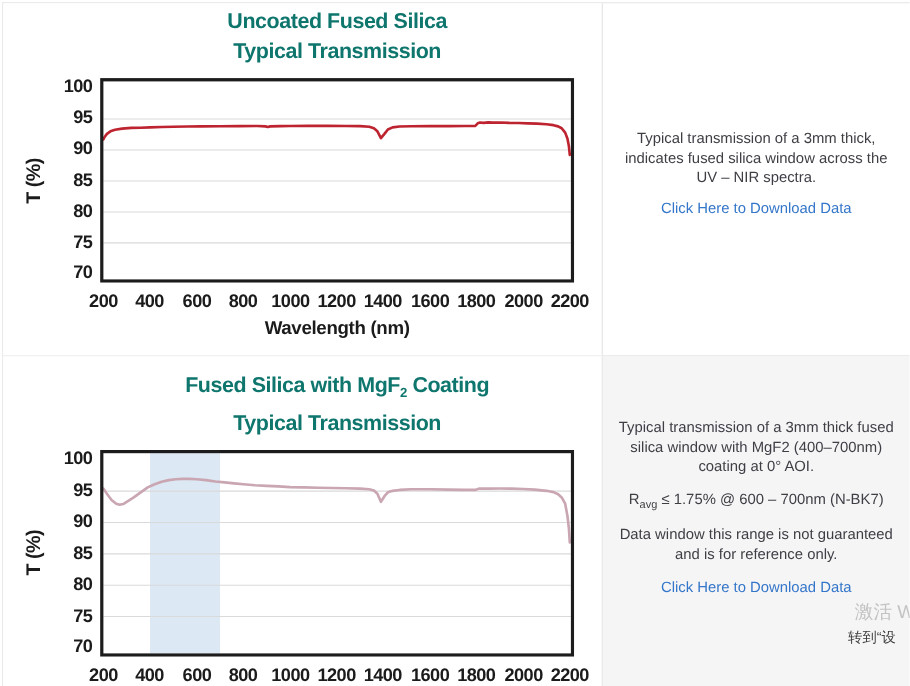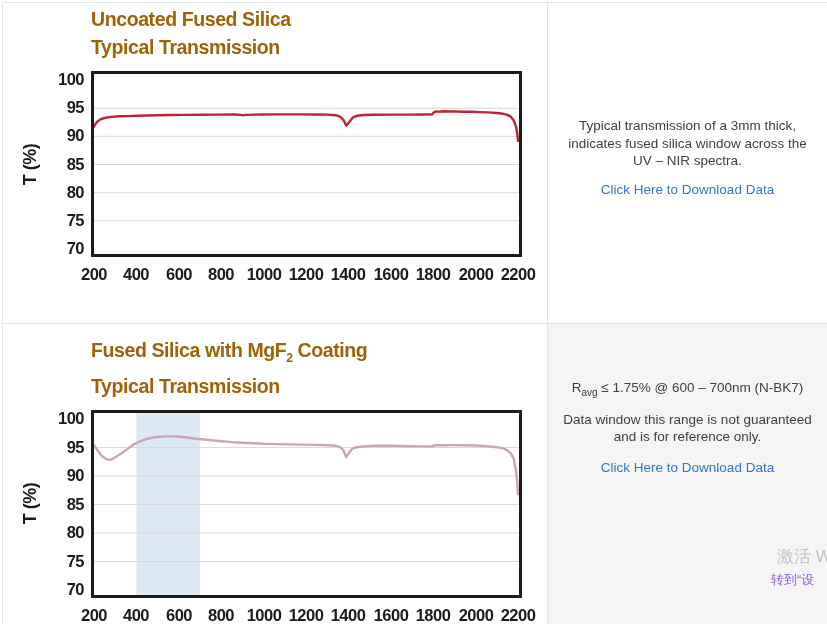--- a/index.html
+++ b/index.html
@@ -14,36 +14,36 @@
   .chart-cell{width:544px;border-right:1px solid #e3e3e3;background:#fff;overflow:hidden}
   .text-cell{flex:1;display:flex;flex-direction:column;align-items:center;text-align:center;color:#3e3e45}
   .text-cell.top-pad{padding-top:114px}
   .text-cell.gray{background:#f5f5f6;padding-top:56px}
   .desc{font-size:13.5px;line-height:17.5px;margin:0 14px 0 14px}
   .text-cell.gray .desc{margin-bottom:13px}
   .spec{font-size:13.5px;margin:0 14px 13px 14px}
   .spec sub{font-size:10px}
   .dl-link{color:#3476c9;font-size:13.5px;margin-top:12px;cursor:pointer;text-decoration:none}
   .text-cell.gray .dl-link{margin-top:1px}
-  .chart-title{margin:2px 0 0 88px;width:431px;font-weight:bold;font-size:19.5px;
-    line-height:28px;color:#a16207;letter-spacing:-0.4px}
+  .chart-title{margin:2px 0 0 88px;width:431px;text-align:center;font-weight:bold;font-size:19.5px;
+    line-height:28px;color:#0f766e;letter-spacing:-0.4px}
   .row-bottom .chart-title{margin-top:12px}
   .chart-title sub{font-size:12px}
   .chart-grid{display:grid;grid-template-columns:32px 44px 431px;margin-left:12px;margin-top:10px}
   .ylab{grid-area:1/1;display:flex;align-items:center;justify-content:center}
   .ylab span{transform:rotate(-90deg);font-weight:bold;font-size:18px;letter-spacing:-0.5px;white-space:nowrap;color:#1b1b1b}
   .yticks{grid-area:1/2;position:relative}
   svg.plot{grid-area:1/3;display:block}
   .xticks{grid-area:2/3;position:relative;height:30px}
   .xlabel{grid-area:3/3;text-align:center;font-weight:bold;font-size:17px;letter-spacing:-0.3px;padding-top:2px;color:#1b1b1b}
   .tick{font-weight:bold;font-size:16.5px;color:#1b1b1b;letter-spacing:-0.5px}
   .ytick{position:absolute;right:7px}
   .xtick{position:absolute;top:8px;width:44px;text-align:center}
   .wm1{position:absolute;left:777px;top:545px;font-size:17px;color:#c3c3c3;white-space:nowrap;z-index:5}
-  .wm2{position:absolute;left:771px;top:571px;font-size:13px;color:#8b5cf6;white-space:nowrap;z-index:5}
+  .wm2{position:absolute;left:771px;top:571px;font-size:13px;color:#404040;white-space:nowrap;z-index:5}
 </style>
 </head>
 <body>
 
 <div class="frame">
 
   <section class="row row-top">
     <div class="chart-cell">
       <div class="chart-title">
         <div>Uncoated Fused Silica</div>
@@ -77,20 +77,21 @@
             <span class="tick xtick" style="left: 66px;">600</span>
             <span class="tick xtick" style="left: 108px;">800</span>
             <span class="tick xtick" style="left: 151px;">1000</span>
             <span class="tick xtick" style="left: 193px;">1200</span>
             <span class="tick xtick" style="left: 235px;">1400</span>
             <span class="tick xtick" style="left: 278px;">1600</span>
             <span class="tick xtick" style="left: 320px;">1800</span>
             <span class="tick xtick" style="left: 363px;">2000</span>
             <span class="tick xtick" style="left: 405px;">2200</span>
           </div>
+        <div class="xlabel">Wavelength (nm)</div>
       </div>
     </div>
     <div class="text-cell top-pad">
       <p class="desc">Typical transmission of a 3mm thick, indicates fused silica window across the UV – NIR spectra.</p>
       <a class="dl-link" href="#">Click Here to Download Data</a>
     </div>
   </section>
 
   <section class="row row-bottom">
     <div class="chart-cell">
@@ -130,20 +131,21 @@
             <span class="tick xtick" style="left: 193px;">1200</span>
             <span class="tick xtick" style="left: 235px;">1400</span>
             <span class="tick xtick" style="left: 278px;">1600</span>
             <span class="tick xtick" style="left: 320px;">1800</span>
             <span class="tick xtick" style="left: 363px;">2000</span>
             <span class="tick xtick" style="left: 405px;">2200</span>
           </div>
       </div>
     </div>
     <div class="text-cell gray">
+      <p class="desc">Typical transmission of a 3mm thick fused silica window with MgF2 (400–700nm) coating at 0° AOI.</p>
       <p class="spec"><span>R</span><sub>avg</sub><span> ≤ 1.75% @ 600 – 700nm (N-BK7)</span></p>
       <p class="desc">Data window this range is not guaranteed and is for reference only.</p>
       <a class="dl-link" href="#">Click Here to Download Data</a>
     </div>
   </section>
 
 </div>
 
 <div class="wm1">激活 W</div>
 <div class="wm2">转到“设</div>

